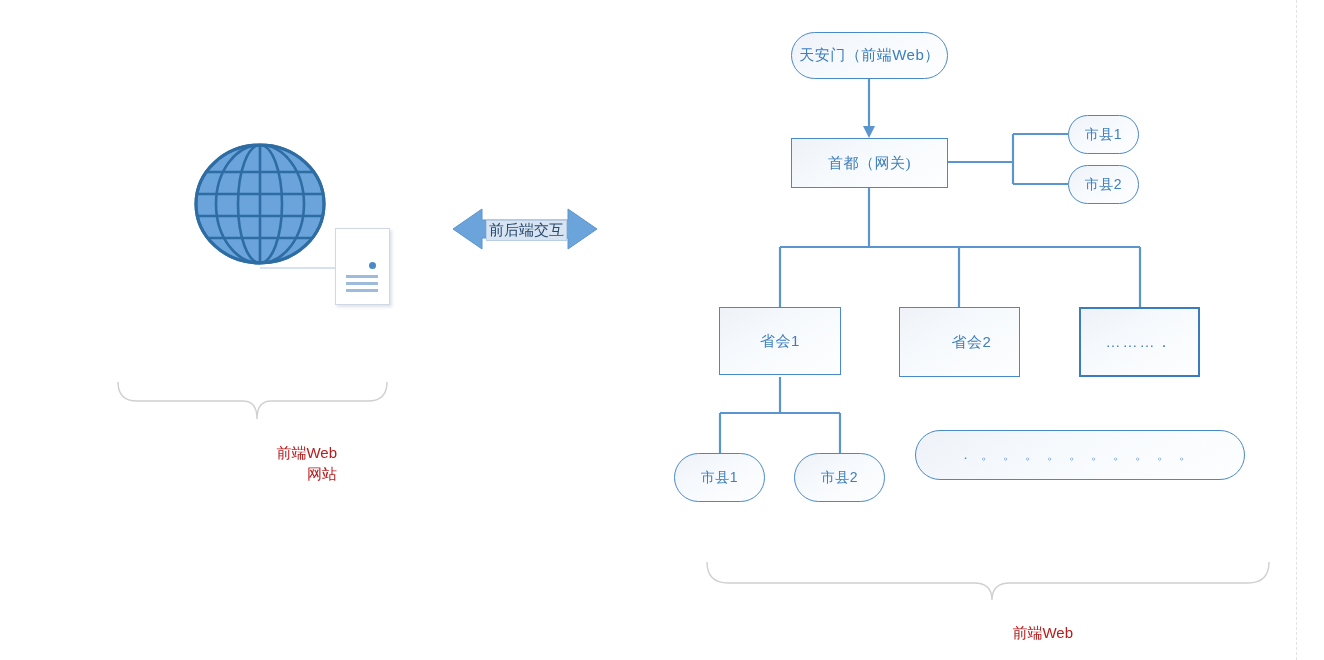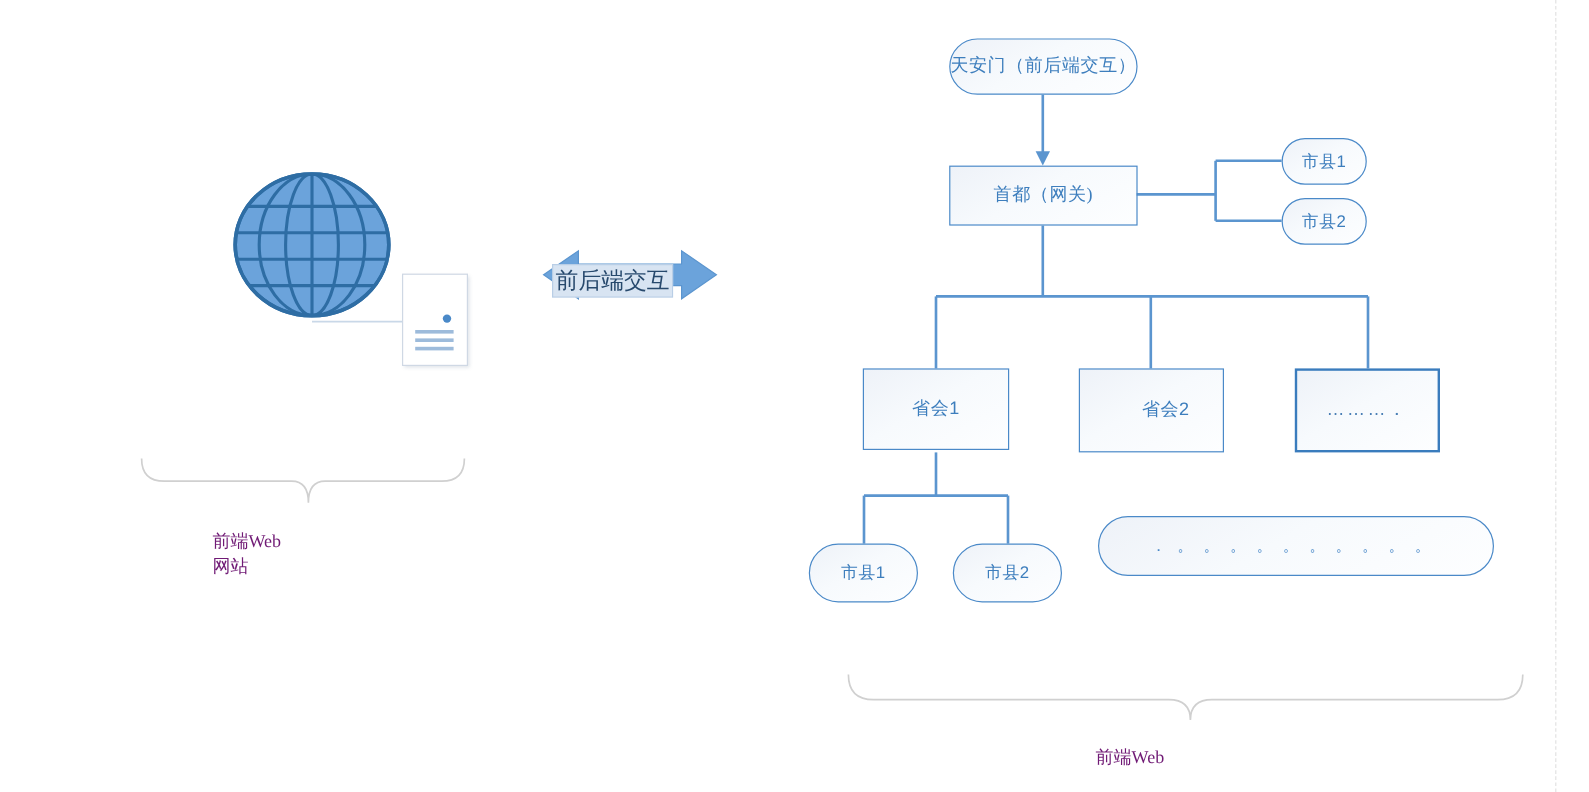--- a/index.html
+++ b/index.html
@@ -94,39 +94,38 @@
     height: 3px;
     background: #9dbbdb;
   }
   #doc-icon .l1 { top: 46px; }
   #doc-icon .l2 { top: 53px; }
   #doc-icon .l3 { top: 60px; }
 
   
   #arrow-label {
     position: absolute;
-    left: 460px;
+    left: 486px;
     top: 220px;
     padding: 1px 3px;
     background: #d8e4f2;
     color: #27496d;
-    font-size: 19px;
+    font-size: 15px;
     white-space: nowrap;
     box-shadow: 0 0 0 1px #b9cee6 inset;
   }
 
   
   .brace-caption {
     position: absolute;
-    color: #701a75;
+    color: #b91c1c;
     font-size: 15px;
     line-height: 21px;
-    text-align: left;
+    text-align: right;
     white-space: pre-line;
-    font-family: Liberation Serif, serif;
   }
   #caption-frontend { left: 177px; top: 442px; width: 160px; }
   #caption-backend  { left: 913px; top: 622px; width: 160px; }
 
   
   #page-guide {
     position: absolute;
     left: 1296px;
     top: 0;
     width: 0;
@@ -198,21 +197,21 @@
     <span class="doc-line l2"></span>
     <span class="doc-line l3"></span>
   </div>
 
   <div id="arrow-label">前后端交互</div>
 
   <div id="caption-frontend" class="brace-caption">前端Web
 网站</div>
 
   <div class="node pill" style="left:791px; top:32px; width:157px; height:47px;">
-    <span class="node-label">天安门（前后端交互）</span>
+    <span class="node-label">天安门（前端Web）</span>
   </div>
 
   <div class="node rect" style="left:791px; top:138px; width:157px; height:50px;font-family:Liberation Serif, serif;">
     <span class="node-label">首都（网关)</span>
   </div>
 
   <div class="node pill" style="left:1068px; top:115px; width:71px; height:39px; font-size:14px;">
     <span class="node-label">市县1</span>
   </div>
 

